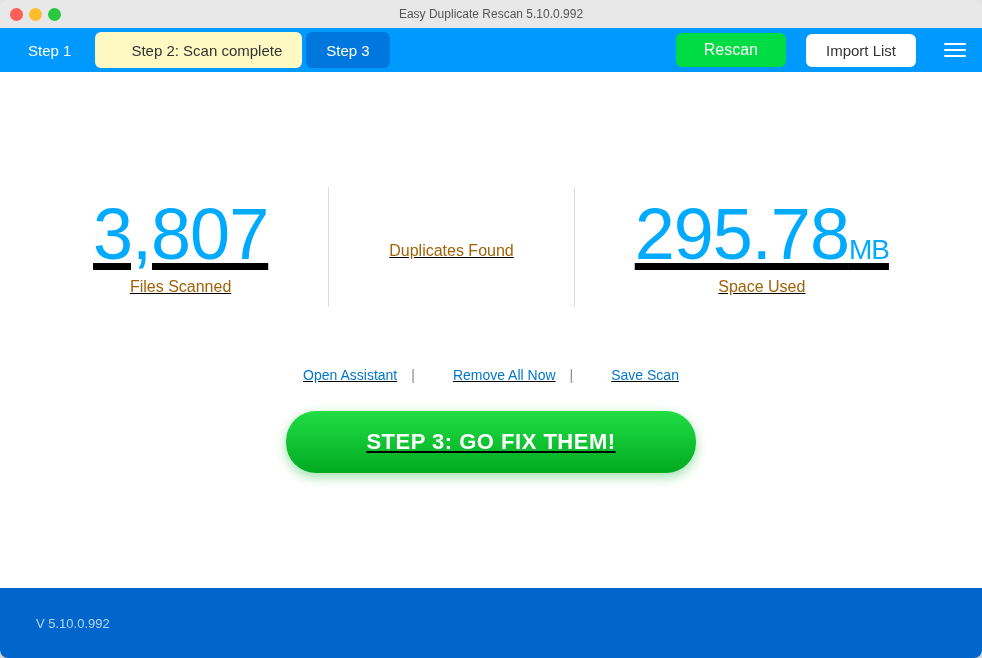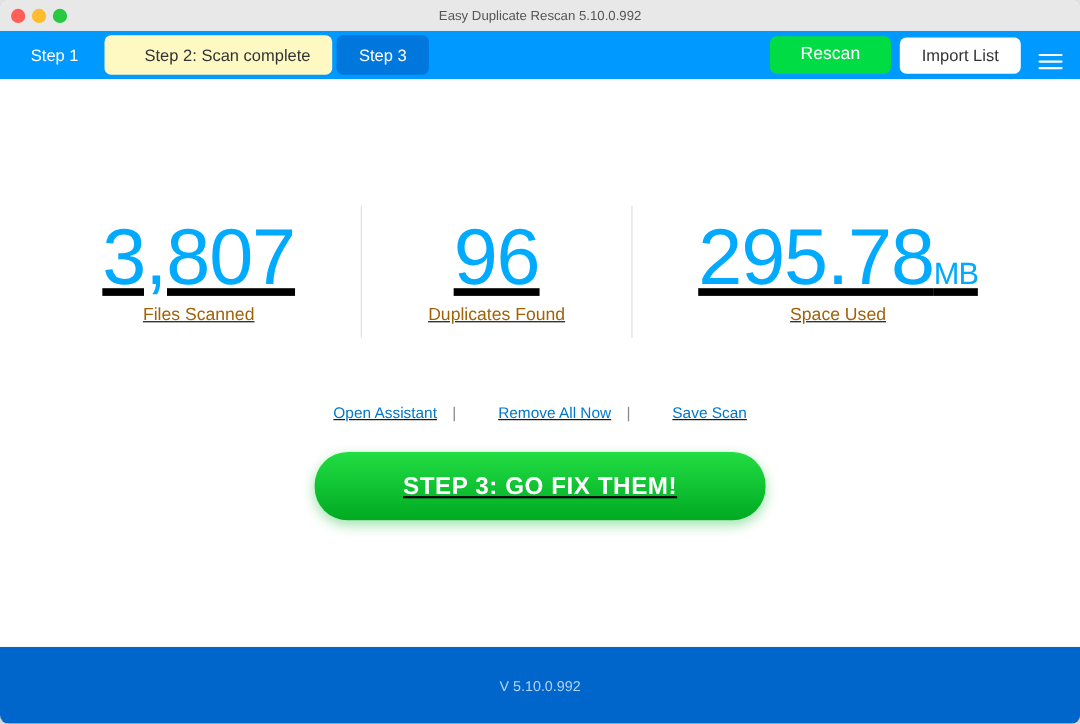--- a/index.html
+++ b/index.html
@@ -96,22 +96,22 @@
     }
 
     .nav-step.step3-btn {
       background: #0077dd;
       color: white;
     }
 
     .nav-right {
       margin-left: auto;
       display: flex;
-      align-items: flex-end;
-      gap: 8px;
+      align-items: center;
+      gap: 20px;
     }
 
     .rescan-btn {
       background: #00dd44;
       color: white;
       border: none;
       border-radius: 6px;
       padding: 8px 28px;
       font-size: 16px;
       font-weight: 500;
@@ -234,21 +234,21 @@
       box-shadow: 0 4px 12px rgba(0, 180, 40, 0.4);
       text-transform: uppercase;
     }
 
     
     .bottom-bar {
       background: #0066cc;
       height: 70px;
       display: flex;
       align-items: center;
-      justify-content: center;
+      justify-content: flex-start;
       padding: 0 36px;
       flex-shrink: 0;
     }
 
     .version-text {
       color: rgba(255,255,255,0.7);
       font-size: 13px;
     }
   </style>
 </head>
@@ -296,21 +296,20 @@
     <div class="stats-container">
 
       <div class="stat-block">
         <div class="stat-number">3,807</div>
         <div class="stat-label">Files Scanned</div>
       </div>
 
       <div class="stat-divider"></div>
 
       <div class="stat-block">
-        <div class="stat-number">96</div>
         <div class="stat-label">Duplicates Found</div>
       </div>
 
       <div class="stat-divider"></div>
 
       <div class="stat-block">
         <div class="stat-number">
           <span>295.78</span><span class="unit">MB</span>
         </div>
         <div class="stat-label">Space Used</div>

